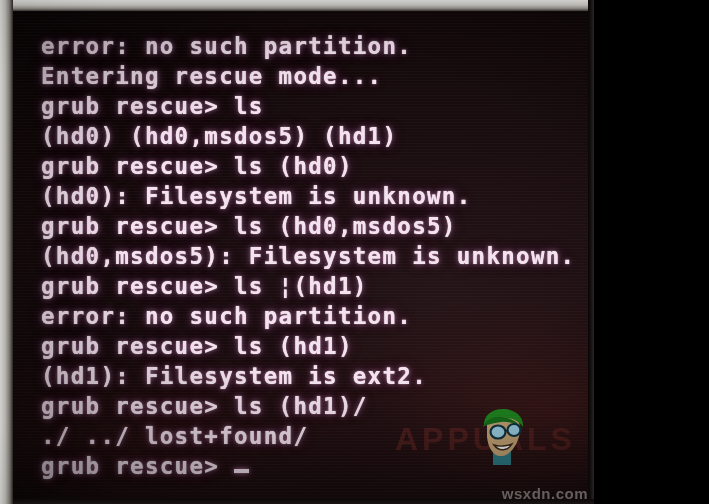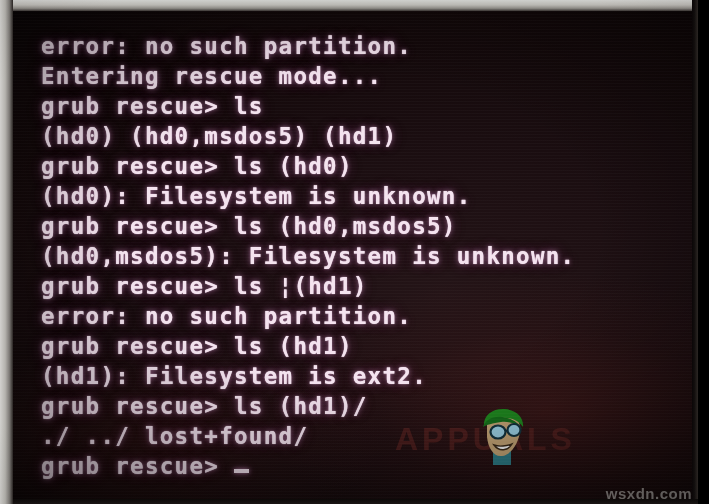--- a/index.html
+++ b/index.html
@@ -11,25 +11,24 @@
   body {
     width: 709px;
     height: 504px;
     overflow: hidden;
     font-family: "DejaVu Sans Mono", monospace;
   }
 
   
   #photo-frame {
     position: relative;
-    width: 687px;
+    width: 594px;
     height: 504px;
     background: #701a75;
     overflow: hidden;
-    padding-left: 11px;
   }
 
   
   #bezel-top {
     position: absolute;
     left: 0; top: 0;
     width: 709px; height: 11px;
     background: linear-gradient(180deg, #cfcfcc 0%, #b9b7b2 45%, #8d8a85 75%, #3a3533 100%);
     z-index: 5;
   }

